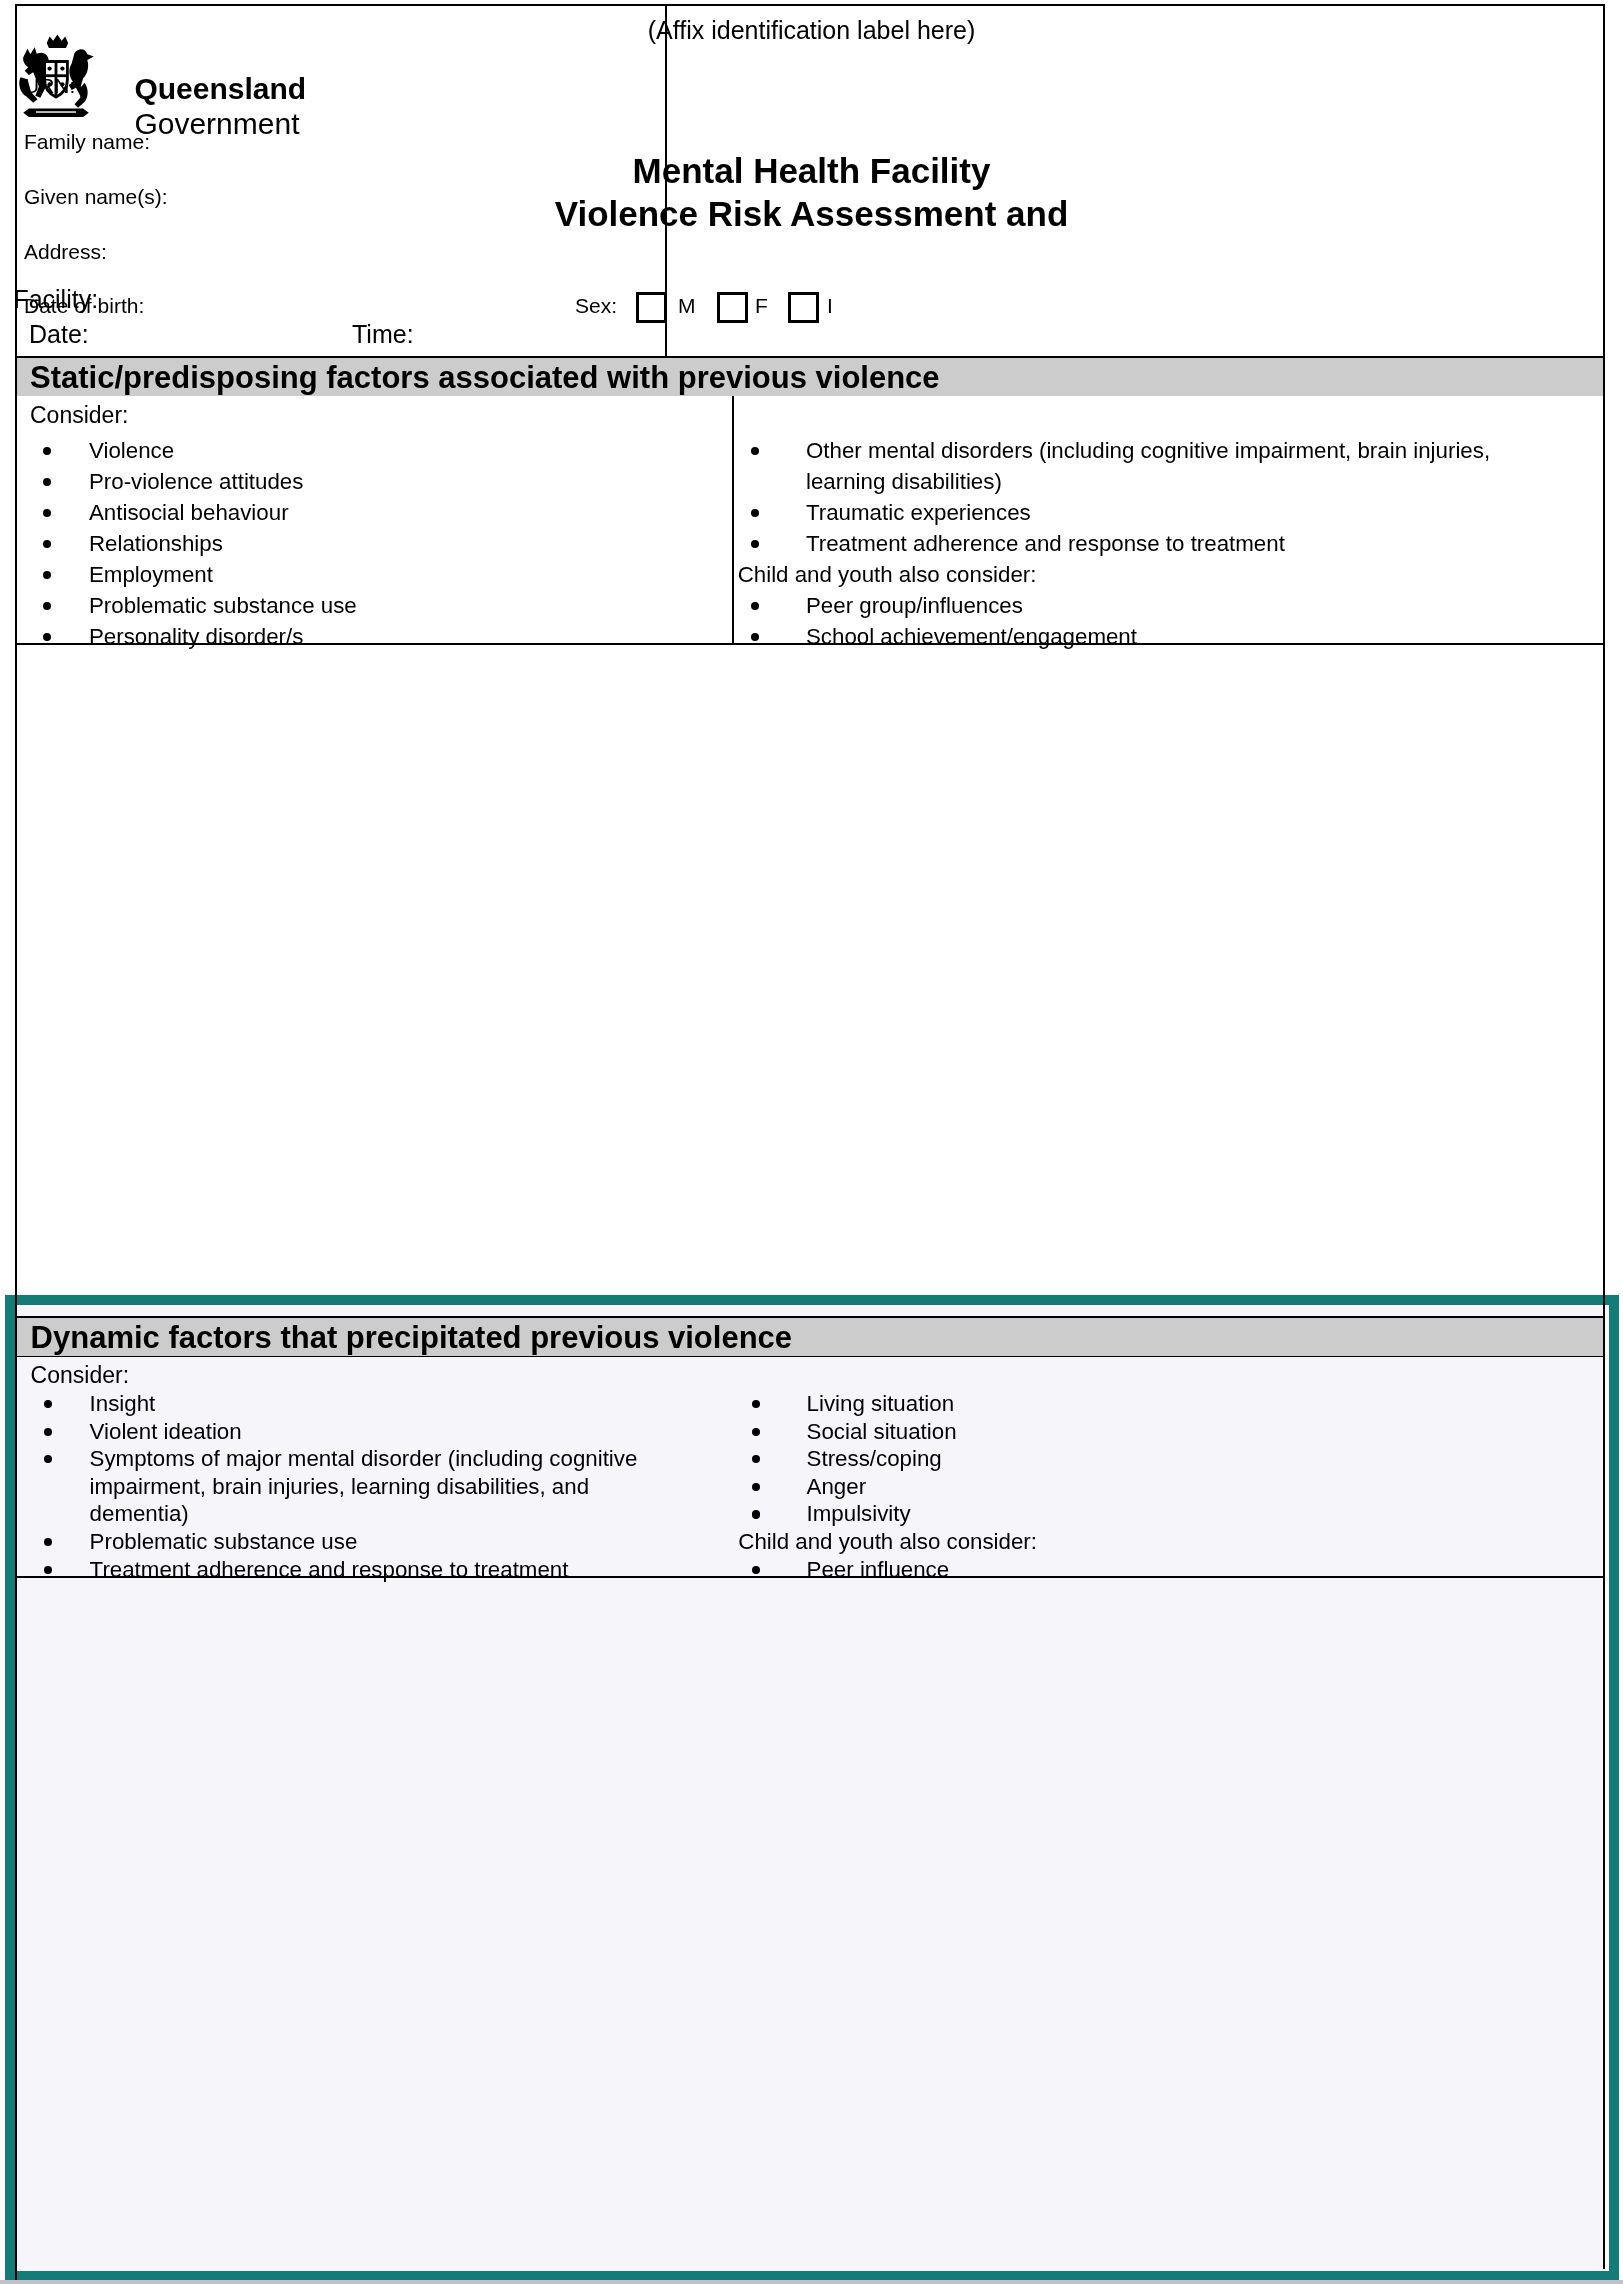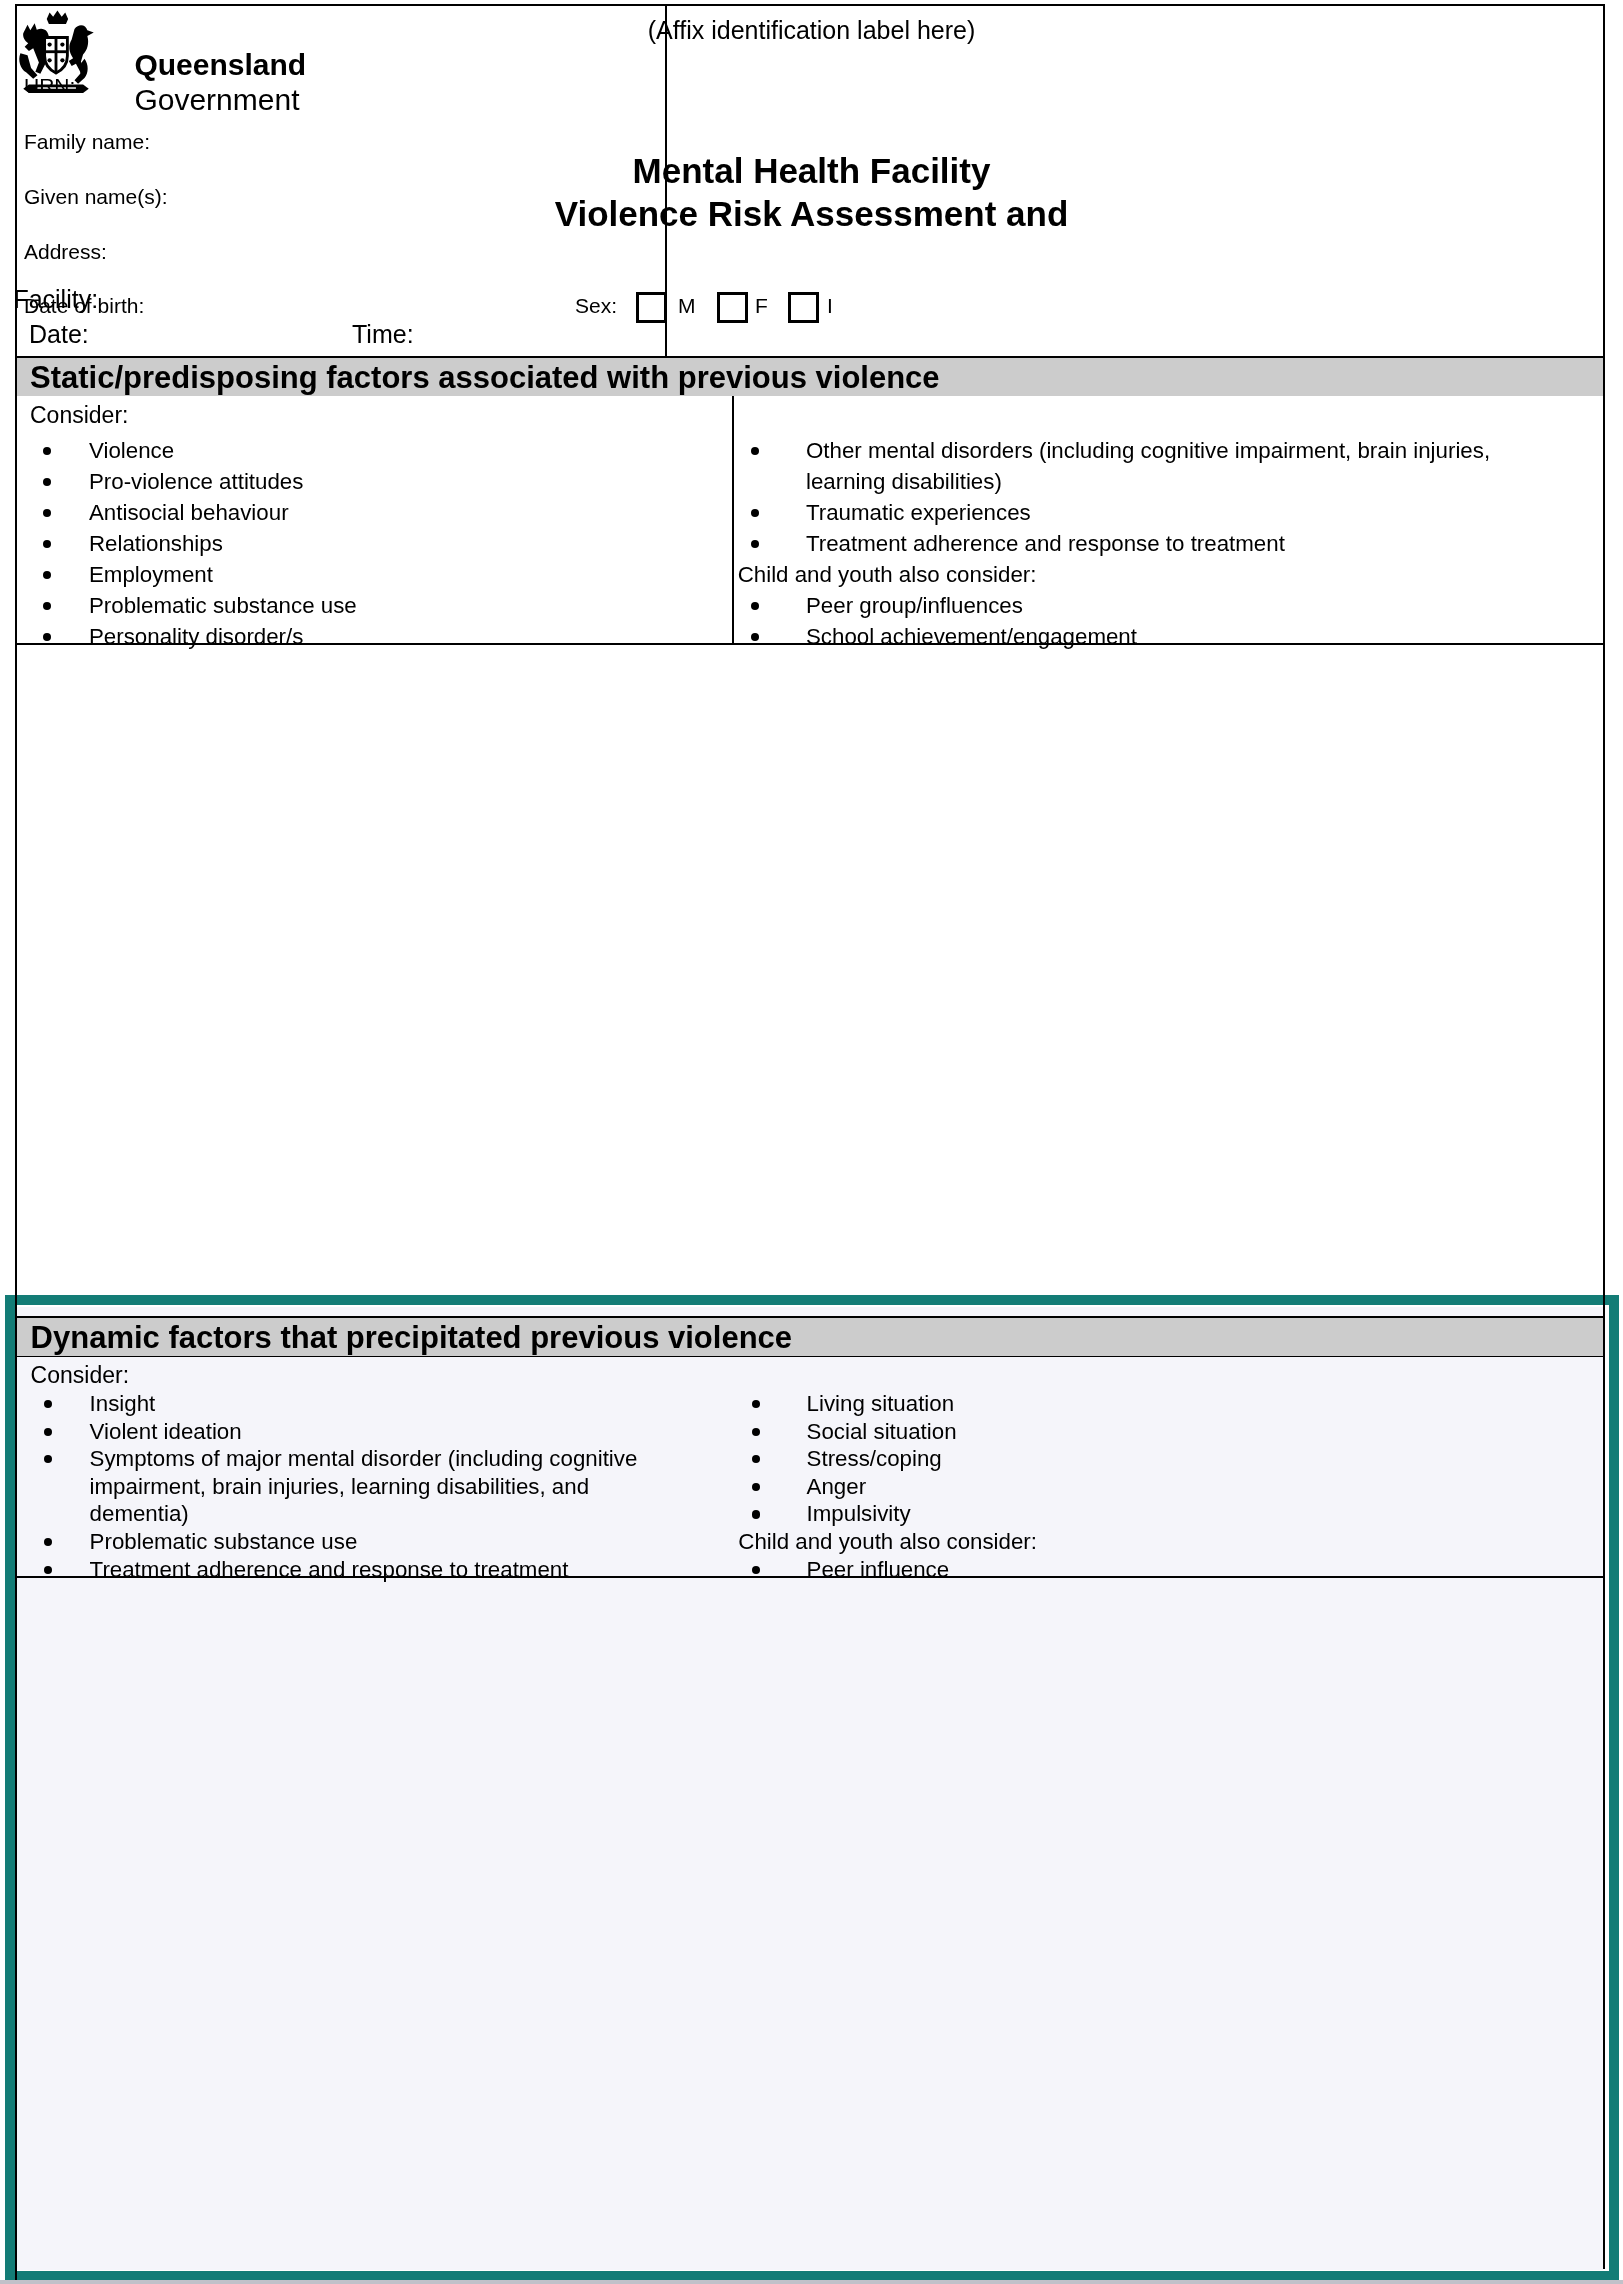--- a/index.html
+++ b/index.html
@@ -3,21 +3,21 @@
 <meta charset="utf-8">
 <style>
   html,body{margin:0;padding:0;background:#fff;}
   body{font-family:"Liberation Sans","DejaVu Sans",sans-serif;color:#000;}
   .page{position:relative;width:1623px;height:2284px;background:#fff;overflow:hidden;}
   
   .hline,.vline{position:absolute;background:#000;z-index:6;}
   
   .hdr-left{left:17px;top:6px;width:648px;height:350px;z-index:3;}
   .hdr-right{left:667px;top:6px;width:936px;height:350px;z-index:3;}
-  .logo-row{position:absolute;left:13.4px;top:9px;width:417px;height:112px;}
+  .logo-row{position:absolute;left:13.4px;top:33px;width:417px;height:112px;}
   .logo-name1{position:absolute;left:121px;top:39px;font-size:30px;font-weight:bold;letter-spacing:0px;}
   .logo-name2{position:absolute;left:121px;top:74px;font-size:30px;font-weight:normal;}
   .doc-title{position:absolute;left:0;width:100%;text-align:center;font-size:35px;font-weight:bold;line-height:43px;}
   .fld{position:absolute;font-size:25px;}
   .id-lbl{position:absolute;left:24px;font-size:21px;}
   .affix{position:absolute;left:0;top:16.4px;width:100%;text-align:center;font-size:25px;}
   .sexbox{position:absolute;width:25px;height:25px;border:3px solid #000;background:#fff;}
   
   .graybar{position:absolute;background:#cccccc;border-top:2.2px solid #000;border-bottom:2.2px solid #000;z-index:4;box-sizing:border-box;}
   .graybar .t{position:absolute;left:15px;top:1.5px;font-size:31px;font-weight:bold;white-space:nowrap;}

